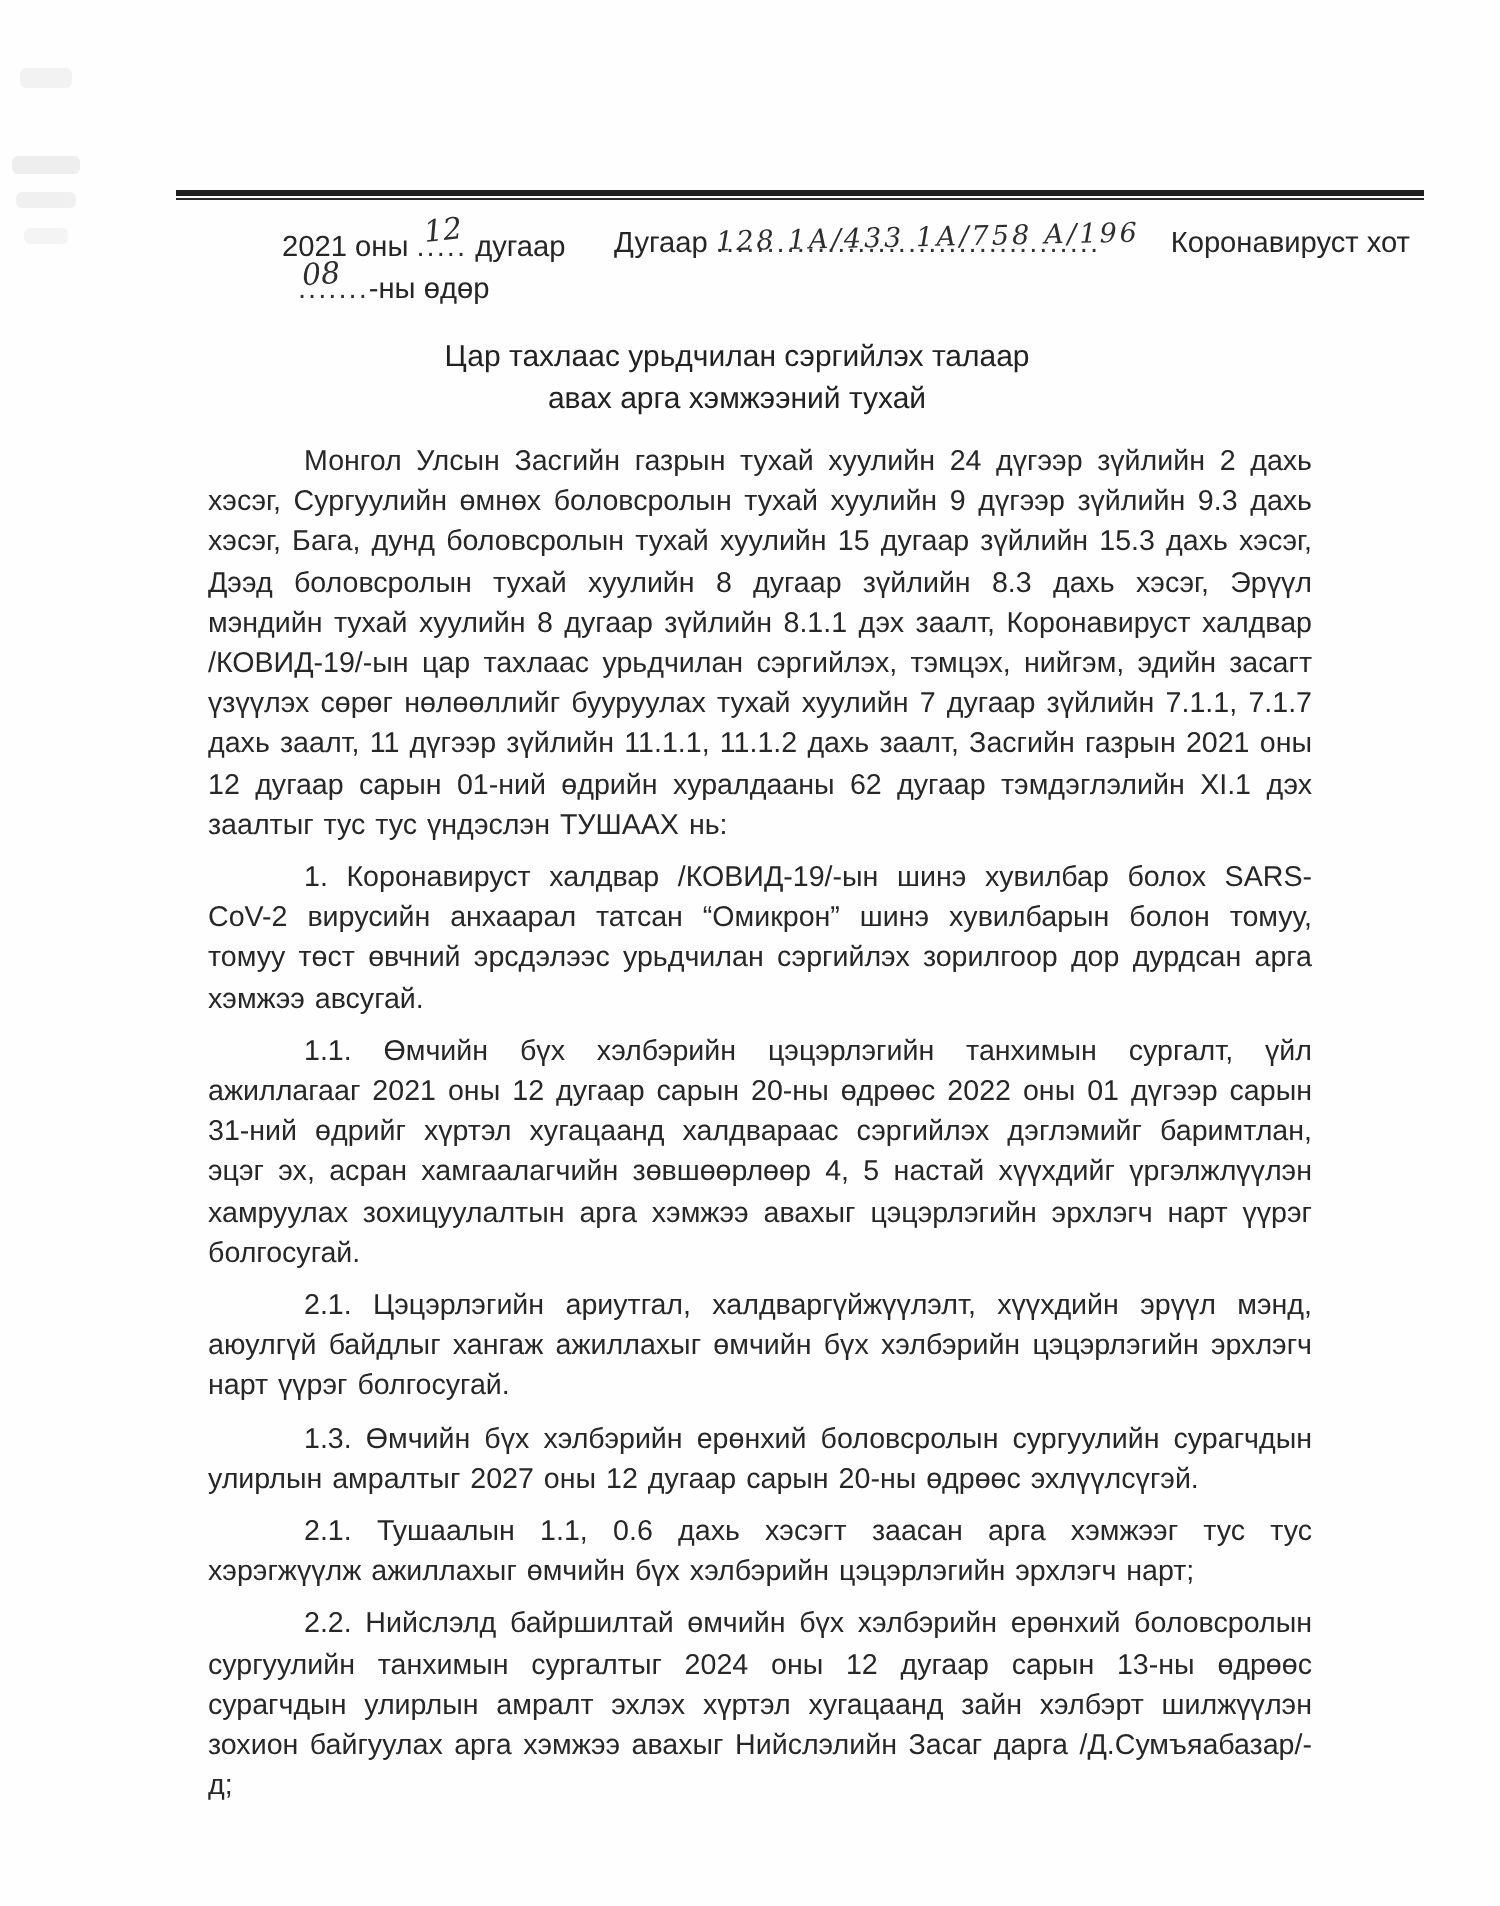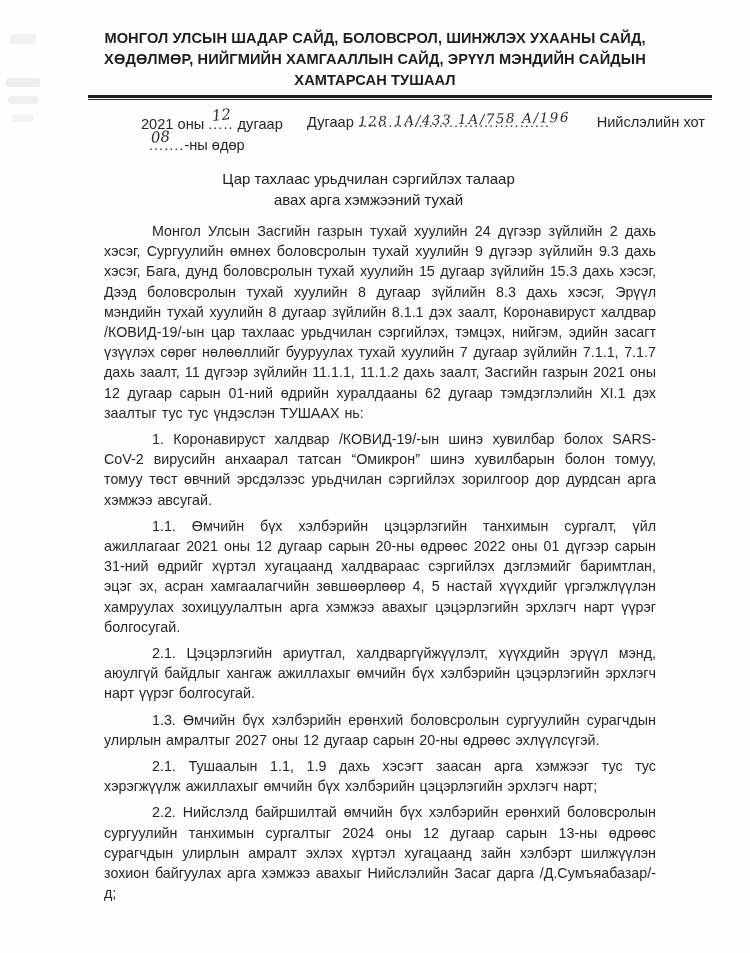--- a/index.html
+++ b/index.html
@@ -80,25 +80,20 @@
 </head>
 <body>
 
 <div class="page">
 
   <div class="artifact a1"></div>
   <div class="artifact a2"></div>
   <div class="artifact a3"></div>
   <div class="artifact a4"></div>
 
-  <div class="header-title">
-    <div>МОНГОЛ УЛСЫН ШАДАР САЙД, БОЛОВСРОЛ, ШИНЖЛЭХ УХААНЫ САЙД,</div>
-    <div>ХӨДӨЛМӨР, НИЙГМИЙН ХАМГААЛЛЫН САЙД, ЭРҮҮЛ МЭНДИЙН САЙДЫН</div>
-    <div>ХАМТАРСАН ТУШААЛ</div>
-  </div>
 
   <div class="rule"></div>
 
   <div class="meta">
     <div class="meta-date">
       <div>
         <span>2021 оны</span>
         <span class="hw-slot">
           <span class="hw hw-month">12</span>
           <span class="dots">.....</span>
@@ -114,32 +109,32 @@
     </div>
 
     <div class="meta-number">
       <span>Дугаар</span>
       <span class="hw-slot">
         <span class="hw hw-number">128 1А/433 1А/758 А/196</span>
         <span class="dots">......................................</span>
       </span>
     </div>
 
-    <div class="meta-city">Нийслэлийн хот</div>
+    <div class="meta-city">Коронавируст хот</div>
   </div>
 
   <div class="subject">
     <div>Цар тахлаас урьдчилан сэргийлэх талаар</div>
     <div>авах арга хэмжээний тухай</div>
   </div>
 
   <div class="body-text">
     <p>Монгол Улсын Засгийн газрын тухай хуулийн 24 дүгээр зүйлийн 2 дахь хэсэг, Сургуулийн өмнөх боловсролын тухай хуулийн 9 дүгээр зүйлийн 9.3 дахь хэсэг, Бага, дунд боловсролын тухай хуулийн 15 дугаар зүйлийн 15.3 дахь хэсэг, Дээд боловсролын тухай хуулийн 8 дугаар зүйлийн 8.3 дахь хэсэг, Эрүүл мэндийн тухай хуулийн 8 дугаар зүйлийн 8.1.1 дэх заалт, Коронавируст халдвар /КОВИД-19/-ын цар тахлаас урьдчилан сэргийлэх, тэмцэх, нийгэм, эдийн засагт үзүүлэх сөрөг нөлөөллийг бууруулах тухай хуулийн 7 дугаар зүйлийн 7.1.1, 7.1.7 дахь заалт, 11 дүгээр зүйлийн 11.1.1, 11.1.2 дахь заалт, Засгийн газрын 2021 оны 12 дугаар сарын 01-ний өдрийн хуралдааны 62 дугаар тэмдэглэлийн XI.1 дэх заалтыг тус тус үндэслэн ТУШААХ нь:</p>
     <p>1. Коронавируст халдвар /КОВИД-19/-ын шинэ хувилбар болох SARS-CoV-2 вирусийн анхаарал татсан “Омикрон” шинэ хувилбарын болон томуу, томуу төст өвчний эрсдэлээс урьдчилан сэргийлэх зорилгоор дор дурдсан арга хэмжээ авсугай.</p>
     <p>1.1. Өмчийн бүх хэлбэрийн цэцэрлэгийн танхимын сургалт, үйл ажиллагааг 2021 оны 12 дугаар сарын 20-ны өдрөөс 2022 оны 01 дүгээр сарын 31-ний өдрийг хүртэл хугацаанд халдвараас сэргийлэх дэглэмийг баримтлан, эцэг эх, асран хамгаалагчийн зөвшөөрлөөр 4, 5 настай хүүхдийг үргэлжлүүлэн хамруулах зохицуулалтын арга хэмжээ авахыг цэцэрлэгийн эрхлэгч нарт үүрэг болгосугай.</p>
     <p>2.1. Цэцэрлэгийн ариутгал, халдваргүйжүүлэлт, хүүхдийн эрүүл мэнд, аюулгүй байдлыг хангаж ажиллахыг өмчийн бүх хэлбэрийн цэцэрлэгийн эрхлэгч нарт үүрэг болгосугай.</p>
     <p>1.3. Өмчийн бүх хэлбэрийн ерөнхий боловсролын сургуулийн сурагчдын улирлын амралтыг 2027 оны 12 дугаар сарын 20-ны өдрөөс эхлүүлсүгэй.</p>
-    <p>2.1. Тушаалын 1.1, 1.9  дахь хэсэгт заасан арга хэмжээг тус тус хэрэгжүүлж ажиллахыг өмчийн бүх хэлбэрийн цэцэрлэгийн эрхлэгч нарт;</p>
+    <p>2.1. Тушаалын 1.1, 0.6  дахь хэсэгт заасан арга хэмжээг тус тус хэрэгжүүлж ажиллахыг өмчийн бүх хэлбэрийн цэцэрлэгийн эрхлэгч нарт;</p>
     <p>2.2. Нийслэлд байршилтай өмчийн бүх хэлбэрийн ерөнхий боловсролын сургуулийн танхимын сургалтыг 2024 оны 12 дугаар сарын 13-ны өдрөөс сурагчдын улирлын амралт эхлэх хүртэл хугацаанд зайн хэлбэрт шилжүүлэн зохион байгуулах арга хэмжээ авахыг Нийслэлийн Засаг дарга /Д.Сумъяабазар/-д;</p>
 
   </div>
 
 </div>
 
 </body></html>

